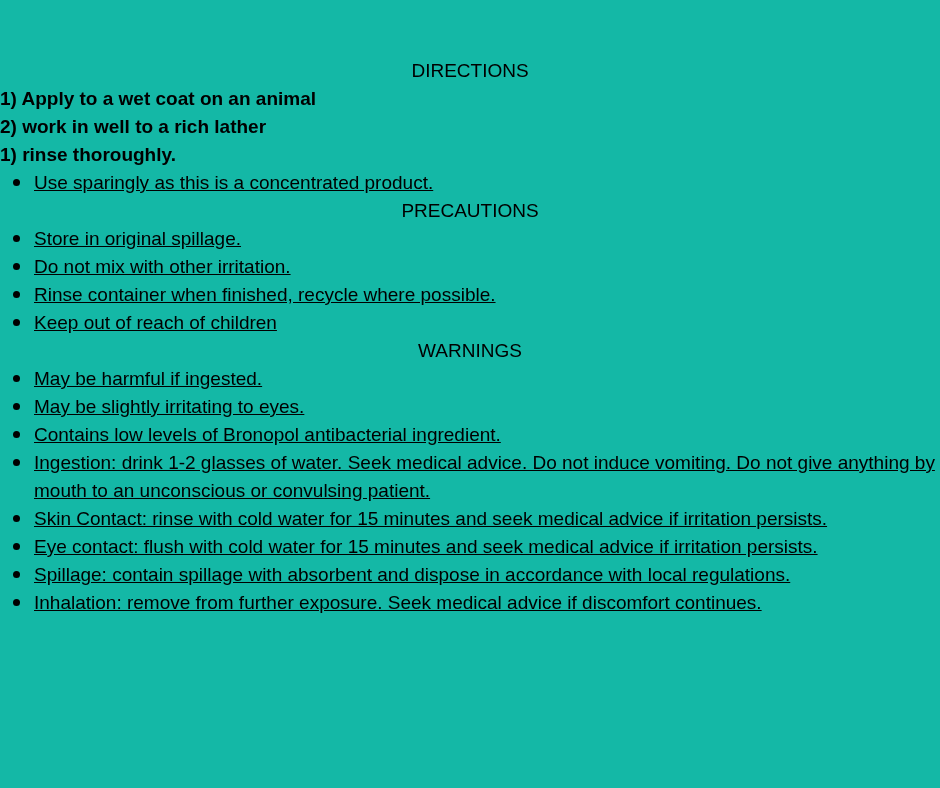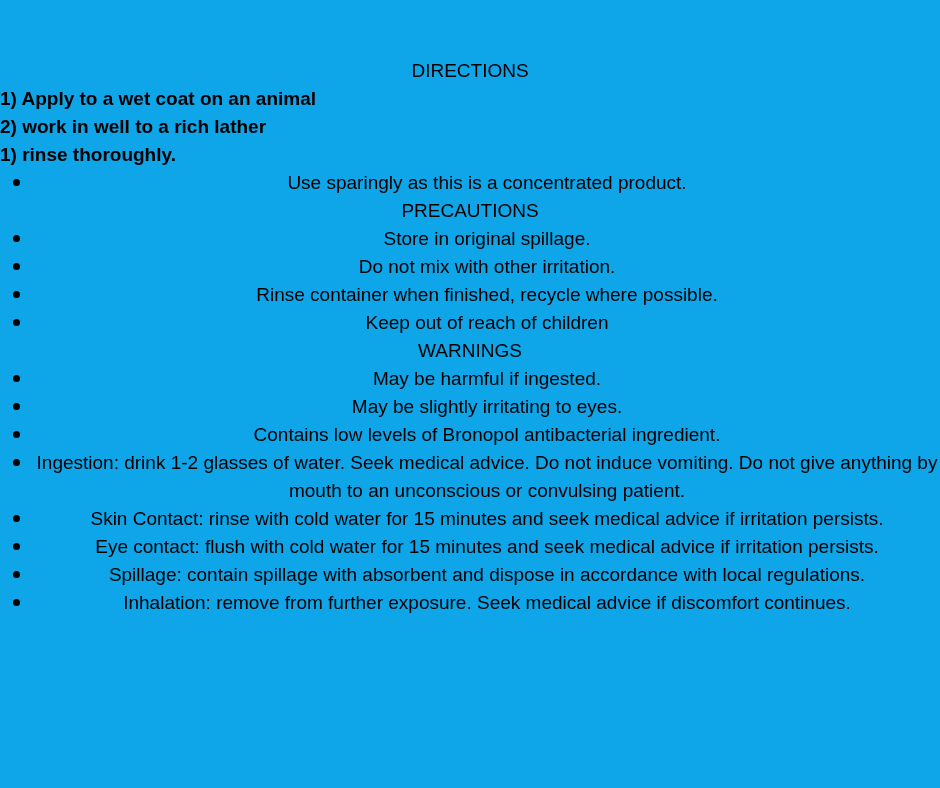--- a/index.html
+++ b/index.html
@@ -4,21 +4,21 @@
 <style>
   html, body {
     margin: 0;
     padding: 0;
     background: #ffffff;
   }
   .page {
     position: relative;
     width: 940px;
     height: 788px;
-    background: #0ea5e9;
+    background: #14b8a6;
     overflow: hidden;
     font-family: "Liberation Sans", sans-serif;
     font-size: 19px;
     line-height: 28px;
     color: #000000;
   }
   .doc {
     position: absolute;
     top: 57px;
     left: 0;
@@ -27,21 +27,22 @@
   .heading {
     text-align: center;
     font-weight: 400;
   }
   .line {
     font-weight: bold;
   }
   .bulleted {
     position: relative;
     padding-left: 34px;
-    text-align: center;
+    text-align: left;
+    text-decoration: underline;
   }
   .bullet {
     position: absolute;
     left: 13px;
     top: 10px;
     width: 7px;
     height: 7px;
     border-radius: 50%;
     background: #000000;
   }

